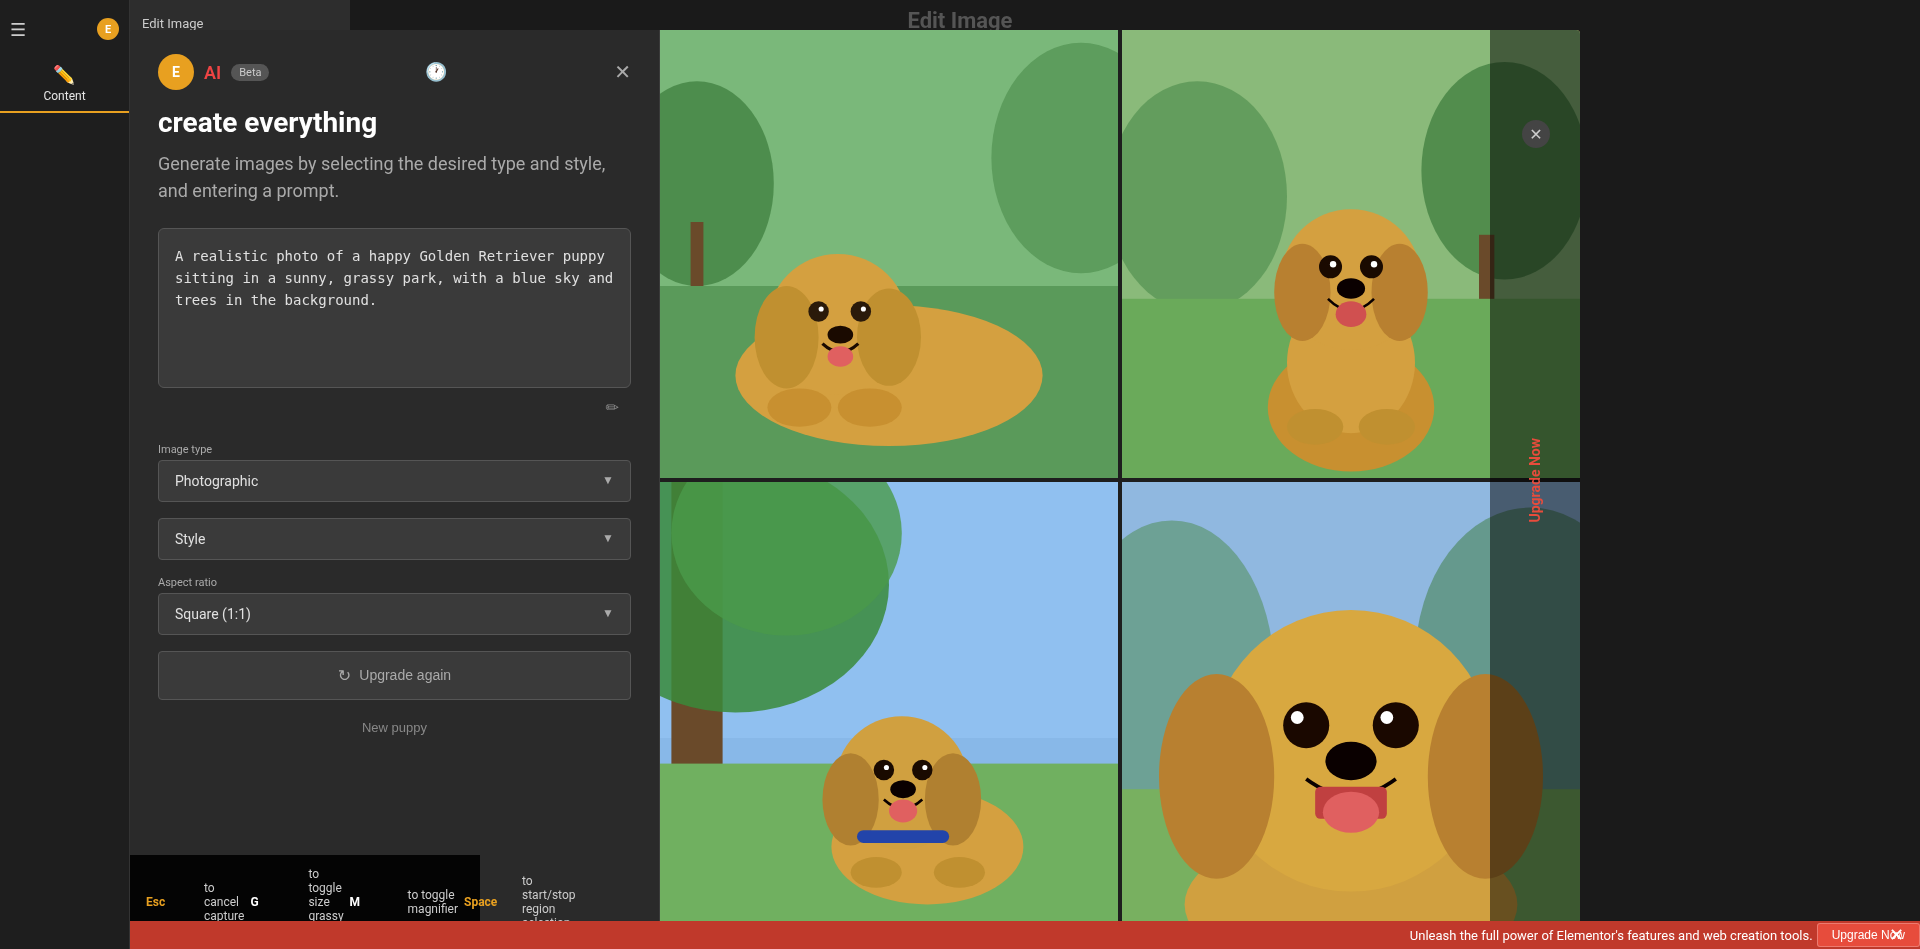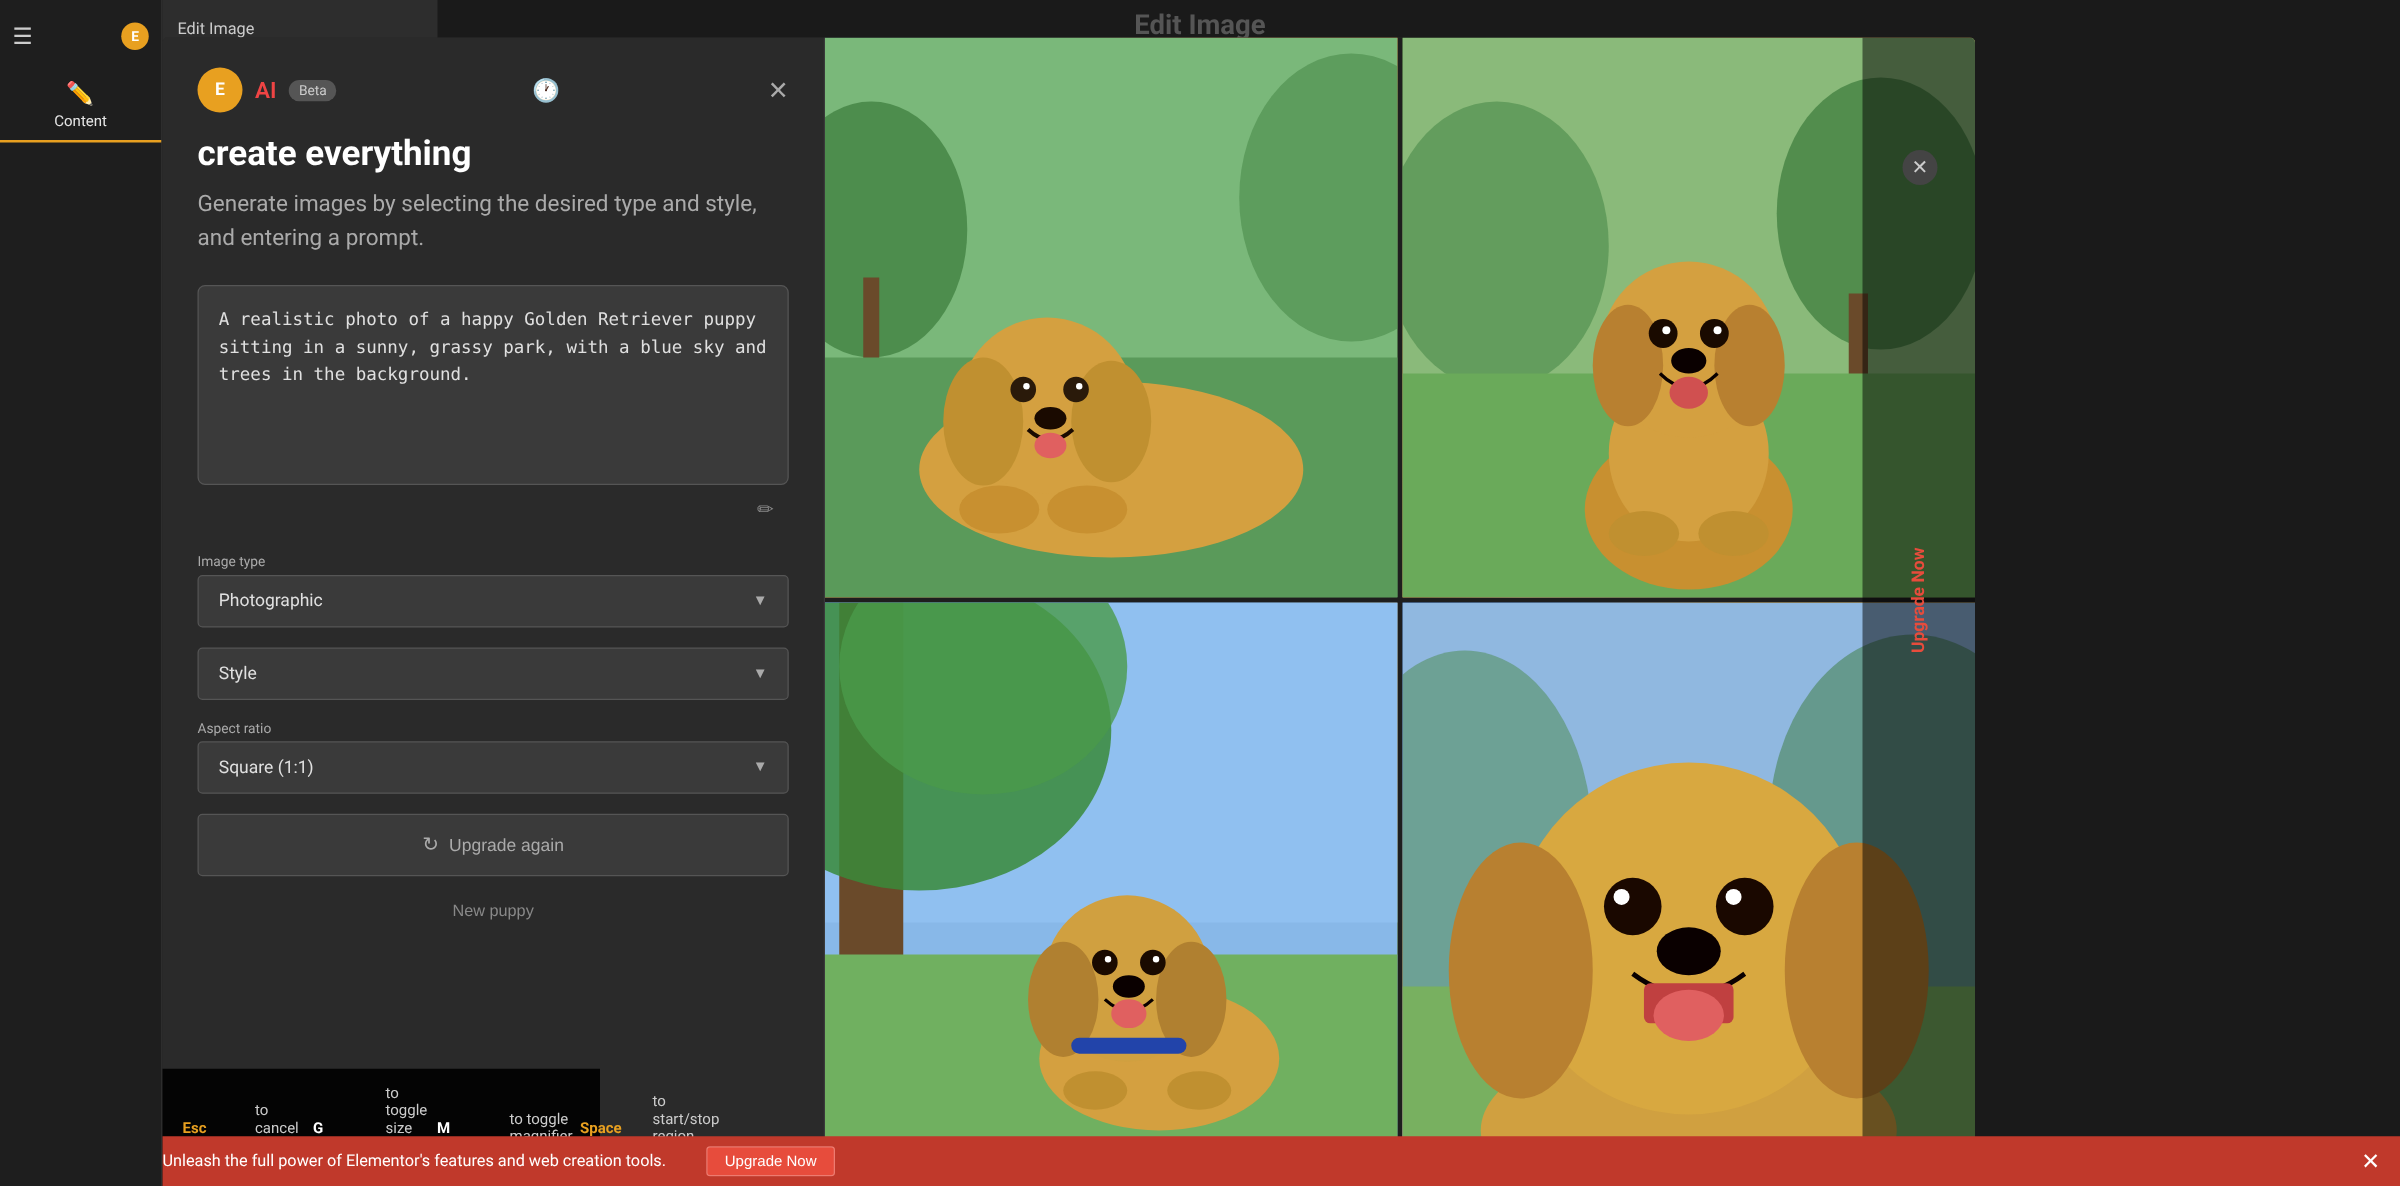--- a/index.html
+++ b/index.html
@@ -382,26 +382,26 @@
       writing-mode: vertical-rl;
       transform: rotate(180deg);
     }
 
     
     .bottom-bar {
       position: absolute;
       bottom: 0;
       left: 130px;
       right: 0;
-      height: 40px;
+      height: 28px;
       background: #c0392b;
       display: flex;
       align-items: center;
-      justify-content: flex-start;
-      gap: 32px;
+      justify-content: flex-end;
+      gap: 4px;
       z-index: 10;
     }
 
     .bottom-bar-text {
       color: #fff;
       font-size: 13px;
     }
 
     .bottom-bar-btn {
       background: #e74c3c;

